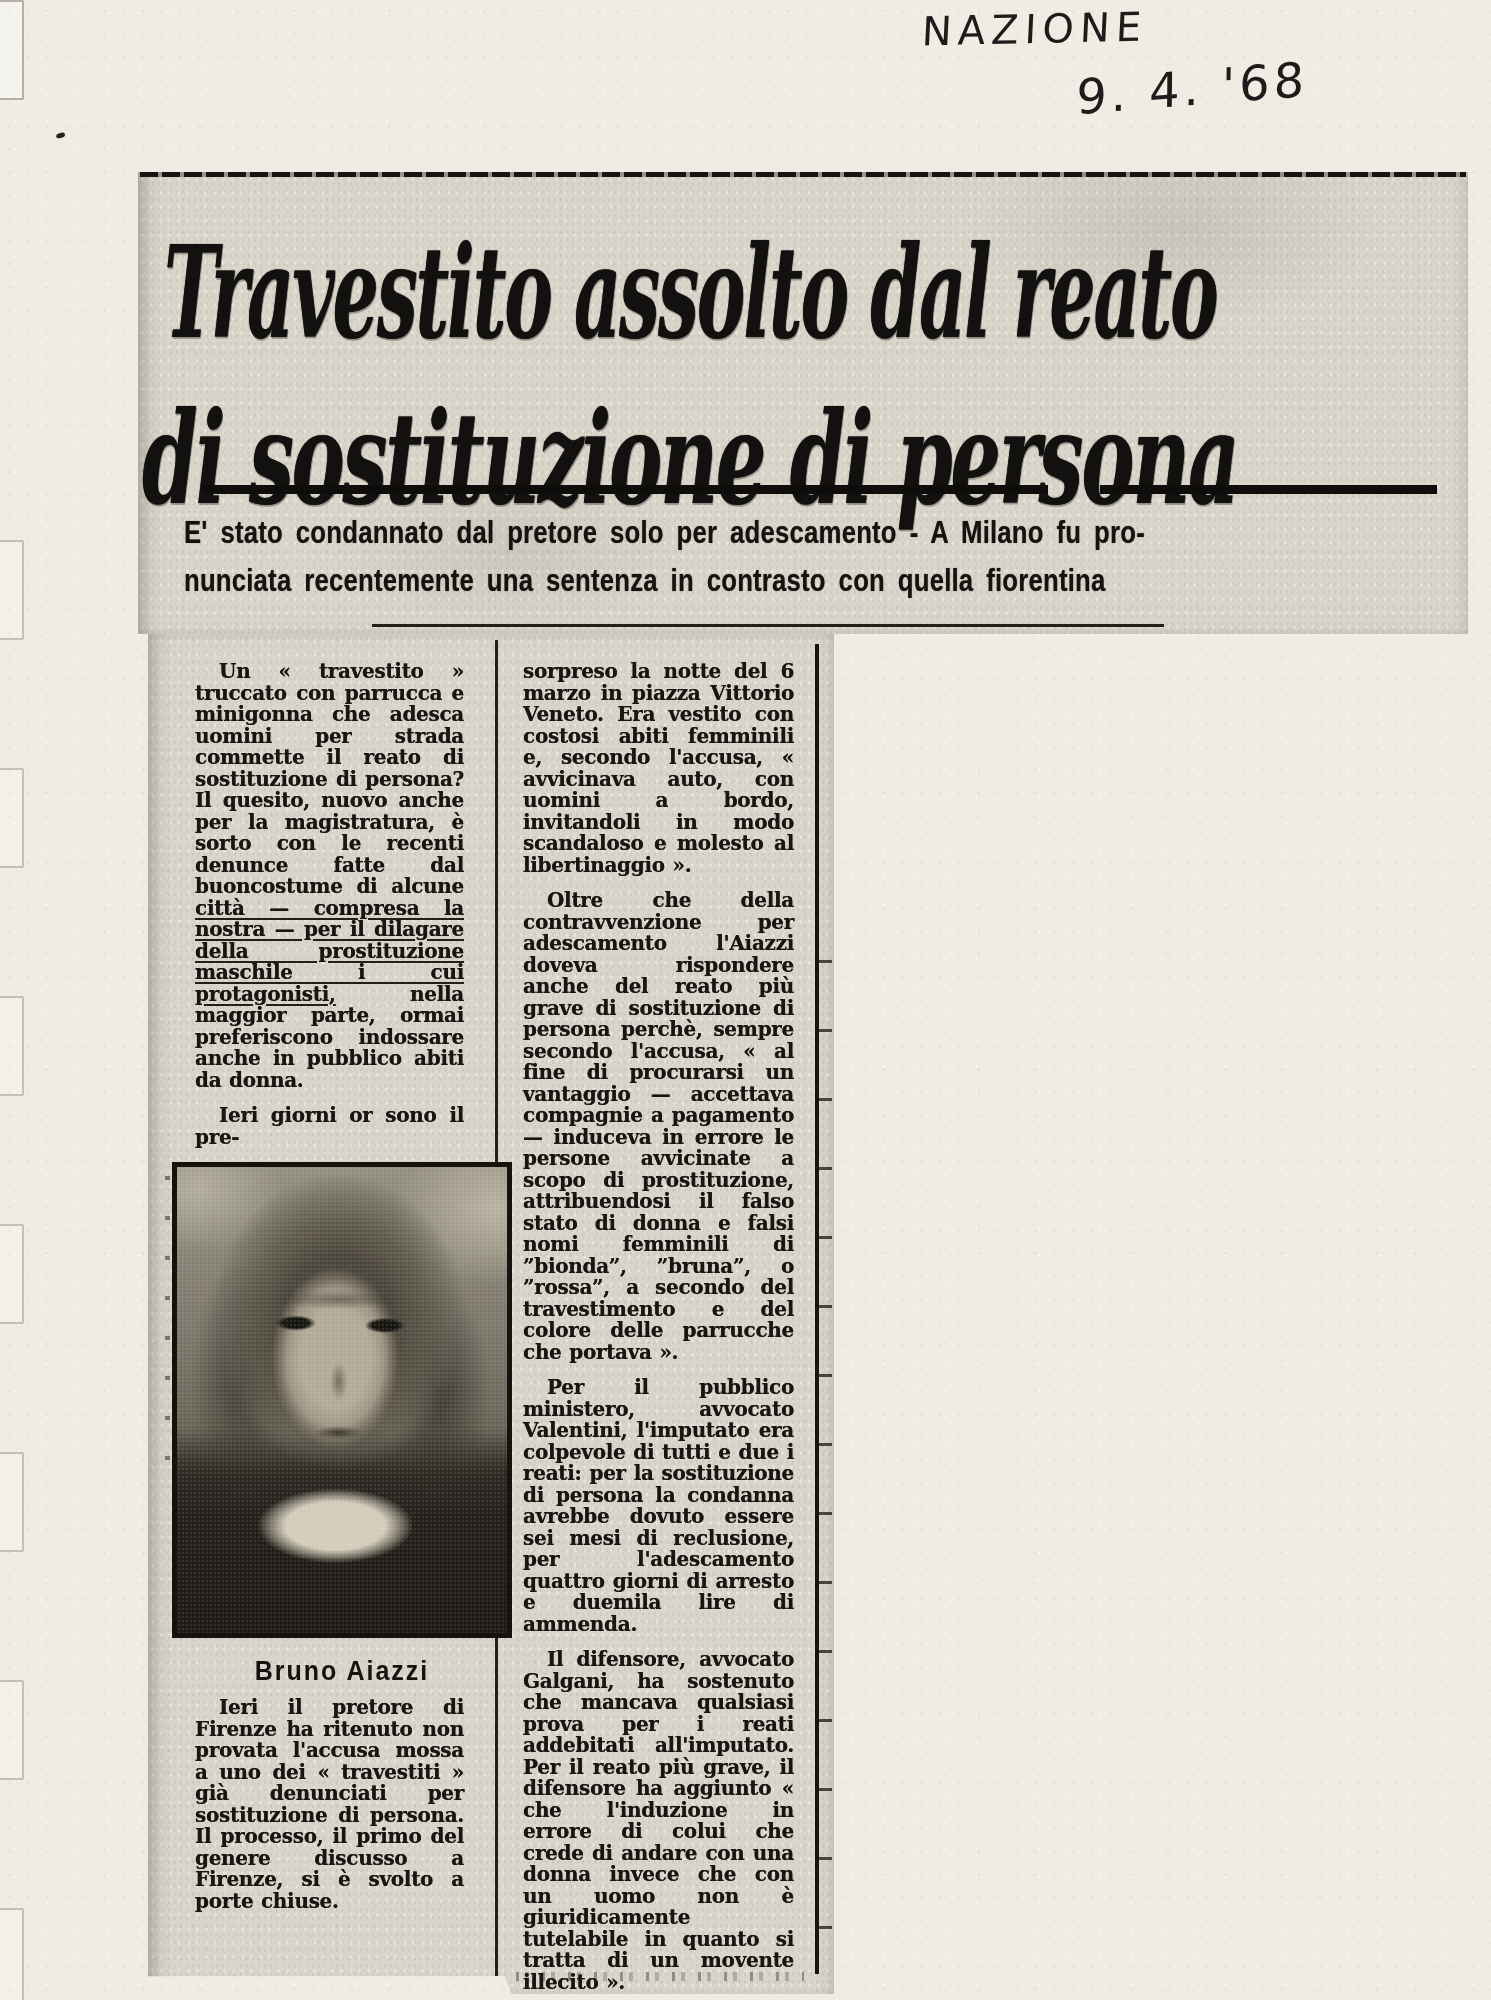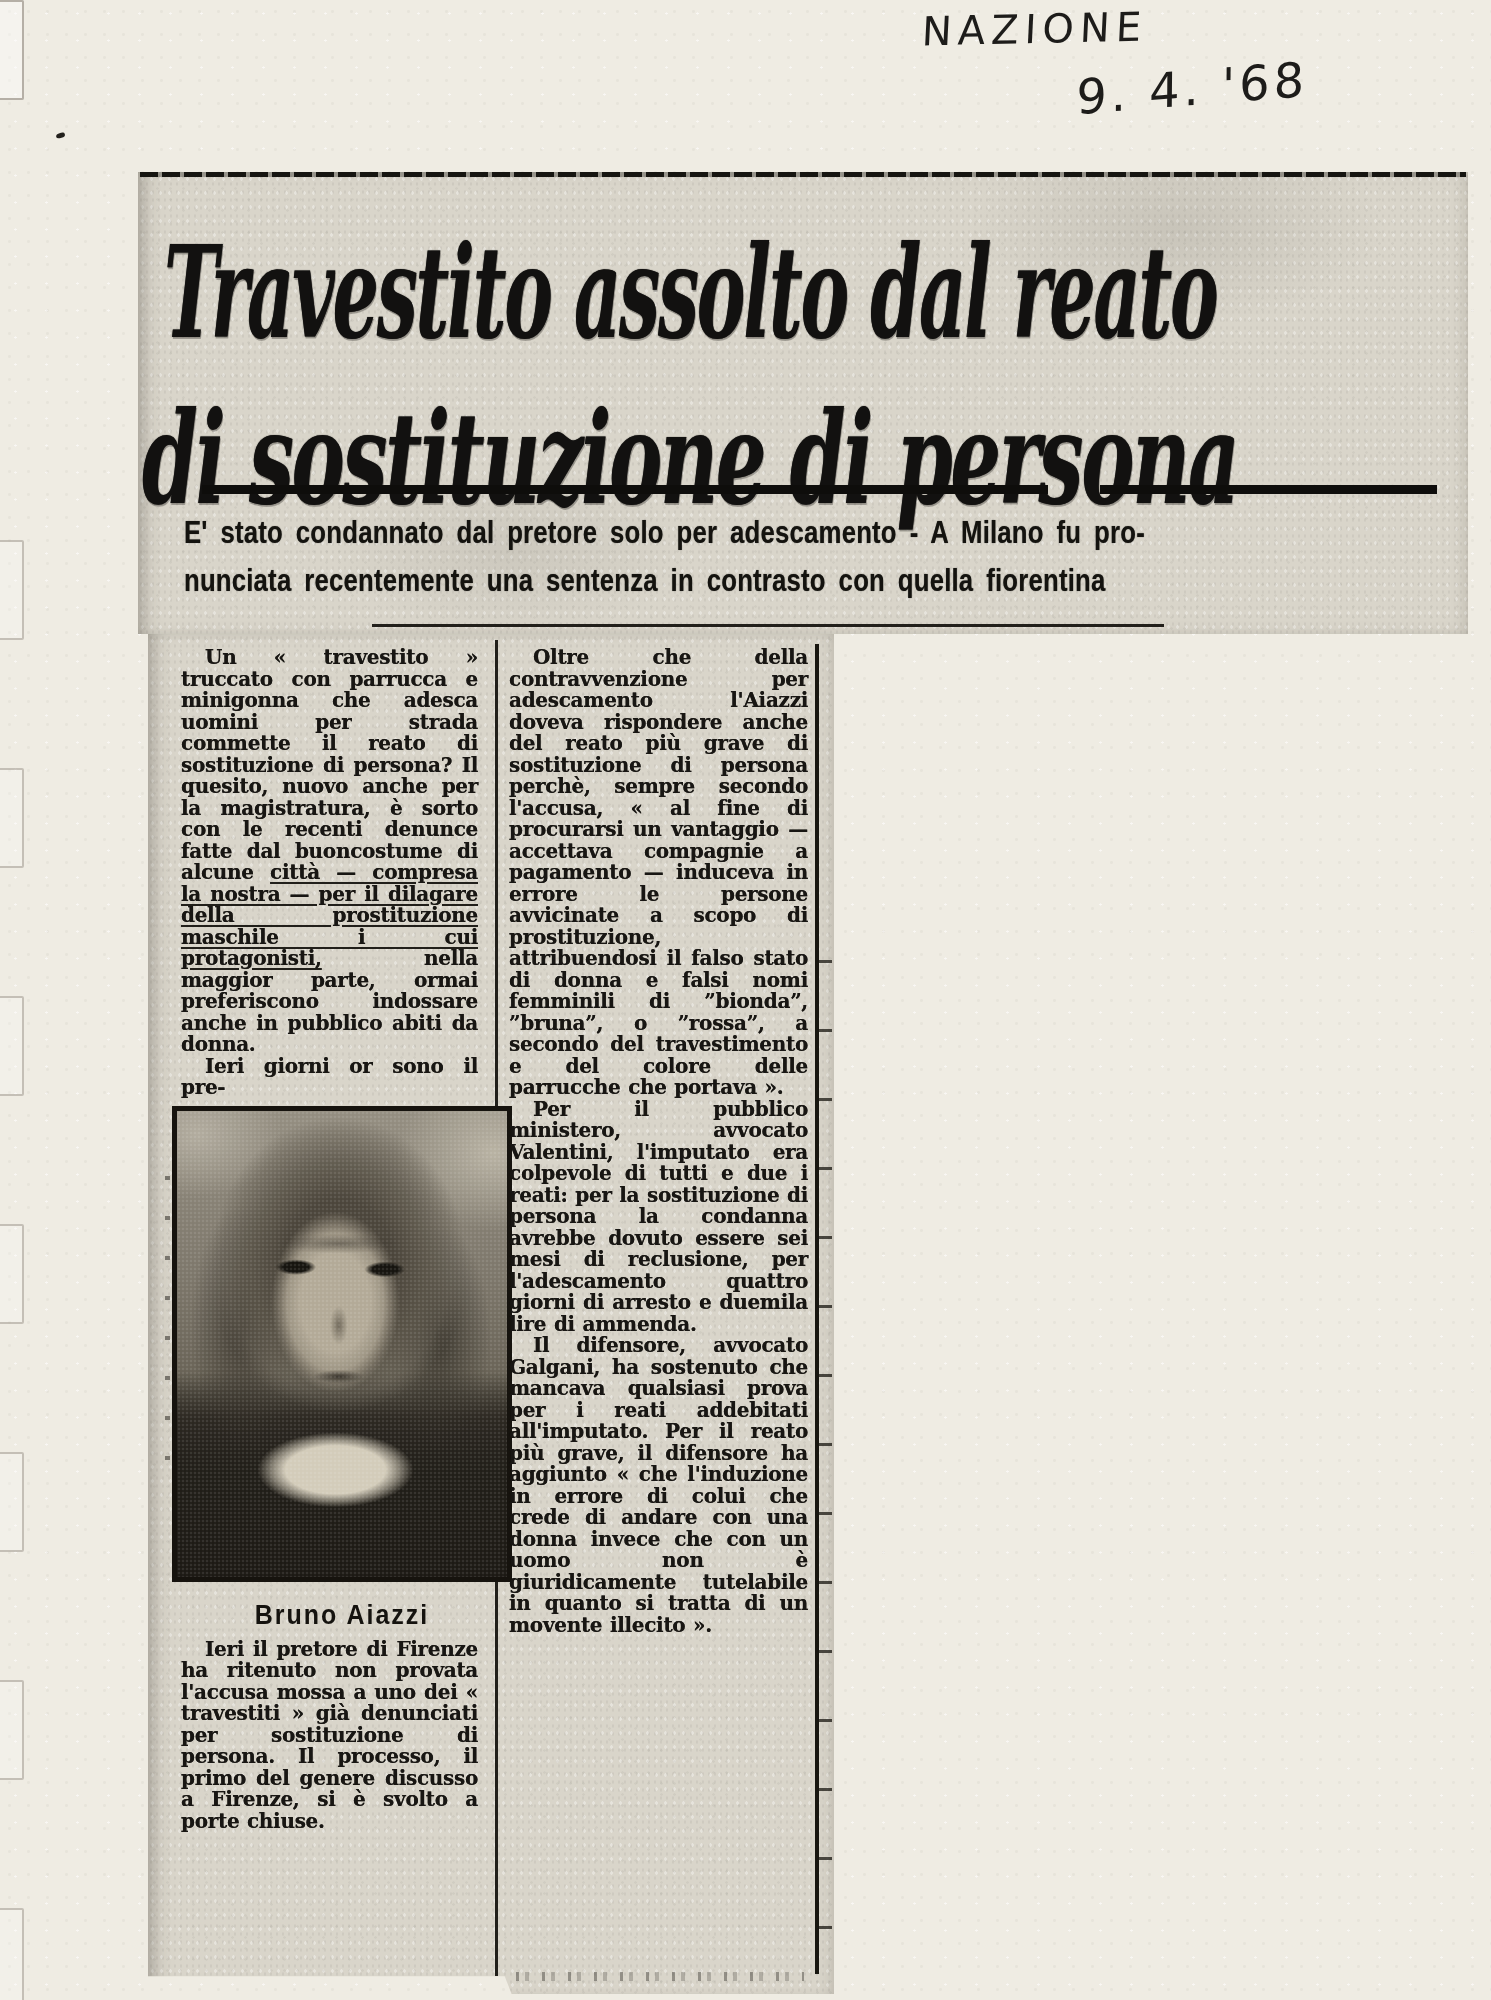--- a/index.html
+++ b/index.html
@@ -75,21 +75,21 @@
   .col-divider{position:absolute;left:347px;top:6px;width:3px;height:1336px;background:#211f1a;}
   .col-edge{position:absolute;left:667px;top:10px;width:4px;height:1330px;background:#181610;}
   .col-edge::after{content:'';position:absolute;left:4px;top:250px;width:13px;height:1050px;
     background:repeating-linear-gradient(180deg,transparent 0 66px,rgba(24,22,16,0.75) 66px 69px);}
   .photo-ticks{position:absolute;left:17px;top:542px;width:5px;height:300px;
     background:repeating-linear-gradient(180deg,rgba(30,27,22,0.5) 0 4px,transparent 4px 40px);}
   .col{position:absolute;top:13px;}
   .col-left{left:33px;width:297px;}
   .col-right{left:361px;width:299px;}
   .col p{
-    margin:0;font-family:"DejaVu Serif",serif;font-weight:bold;font-size:20px;line-height:21.5px;
+    margin:14px;font-family:"DejaVu Serif",serif;font-weight:bold;font-size:20px;line-height:21.5px;
     color:#181613;text-align:justify;text-indent:24px;letter-spacing:-0.3px;word-spacing:1px;
     text-shadow:0 0 0.5px rgba(18,16,12,0.8);
   }
   .col p.flush{text-indent:0;}
   .pen-underline{text-decoration:underline;text-decoration-thickness:2px;text-underline-offset:3px;
     text-decoration-color:rgba(28,25,20,0.8);}
   
   .photo{
     width:340px;height:476px;margin:7px 0 0 -9px;border:5px solid #16130e;box-sizing:border-box;
     background-color:#6d675c;
@@ -156,20 +156,21 @@
     <div class="col col-left">
       <p>Un « travestito » truccato con parrucca e minigonna che adesca uomini per strada commette il reato di sostituzione di persona? Il quesito, nuovo anche per la magistratura, è sorto con le recenti denunce fatte dal buoncostume di alcune <span class="pen-underline">città — compresa la nostra — per il dilagare della prostituzione maschile i cui protagonisti,</span> nella maggior parte, ormai preferiscono indossare anche in pubblico abiti da donna.</p>
       <p>Ieri giorni or sono il pre-</p>
       <div class="photo"></div>
       <div class="caption">Bruno Aiazzi</div>
       <p>Ieri il pretore di Firenze ha ritenuto non provata l'accusa mossa a uno dei « travestiti » già denunciati per sostituzione di persona. Il processo, il primo del genere discusso a Firenze, si è svolto a porte chiuse.</p>
 
     </div>
 
     <div class="col col-right">
+      <p class="flush">sorpreso la notte del 6 marzo in piazza Vittorio Veneto. Era vestito con costosi abiti femminili e, secondo l'accusa, « avvicinava auto, con uomini a bordo, invitandoli in modo scandaloso e molesto al libertinaggio ».</p>
       <p>Oltre che della contravvenzione per adescamento l'Aiazzi doveva rispondere anche del reato più grave di sostituzione di persona perchè, sempre secondo l'accusa, « al fine di procurarsi un vantaggio — accettava compagnie a pagamento — induceva in errore le persone avvicinate a scopo di prostituzione, attribuendosi il falso stato di donna e falsi nomi femminili di ”bionda”, ”bruna”, o ”rossa”, a secondo del travestimento e del colore delle parrucche che portava ».</p>
       <p>Per il pubblico ministero, avvocato Valentini, l'imputato era colpevole di tutti e due i reati: per la sostituzione di persona la condanna avrebbe dovuto essere sei mesi di reclusione, per l'adescamento quattro giorni di arresto e duemila lire di ammenda.</p>
       <p>Il difensore, avvocato Galgani, ha sostenuto che mancava qualsiasi prova per i reati addebitati all'imputato. Per il reato più grave, il difensore ha aggiunto « che l'induzione in errore di colui che crede di andare con una donna invece che con un uomo non è giuridicamente tutelabile in quanto si tratta di un movente illecito ».</p>
 
     </div>
 
     <div class="cut-line"></div>
   </div>
 
 </div>

